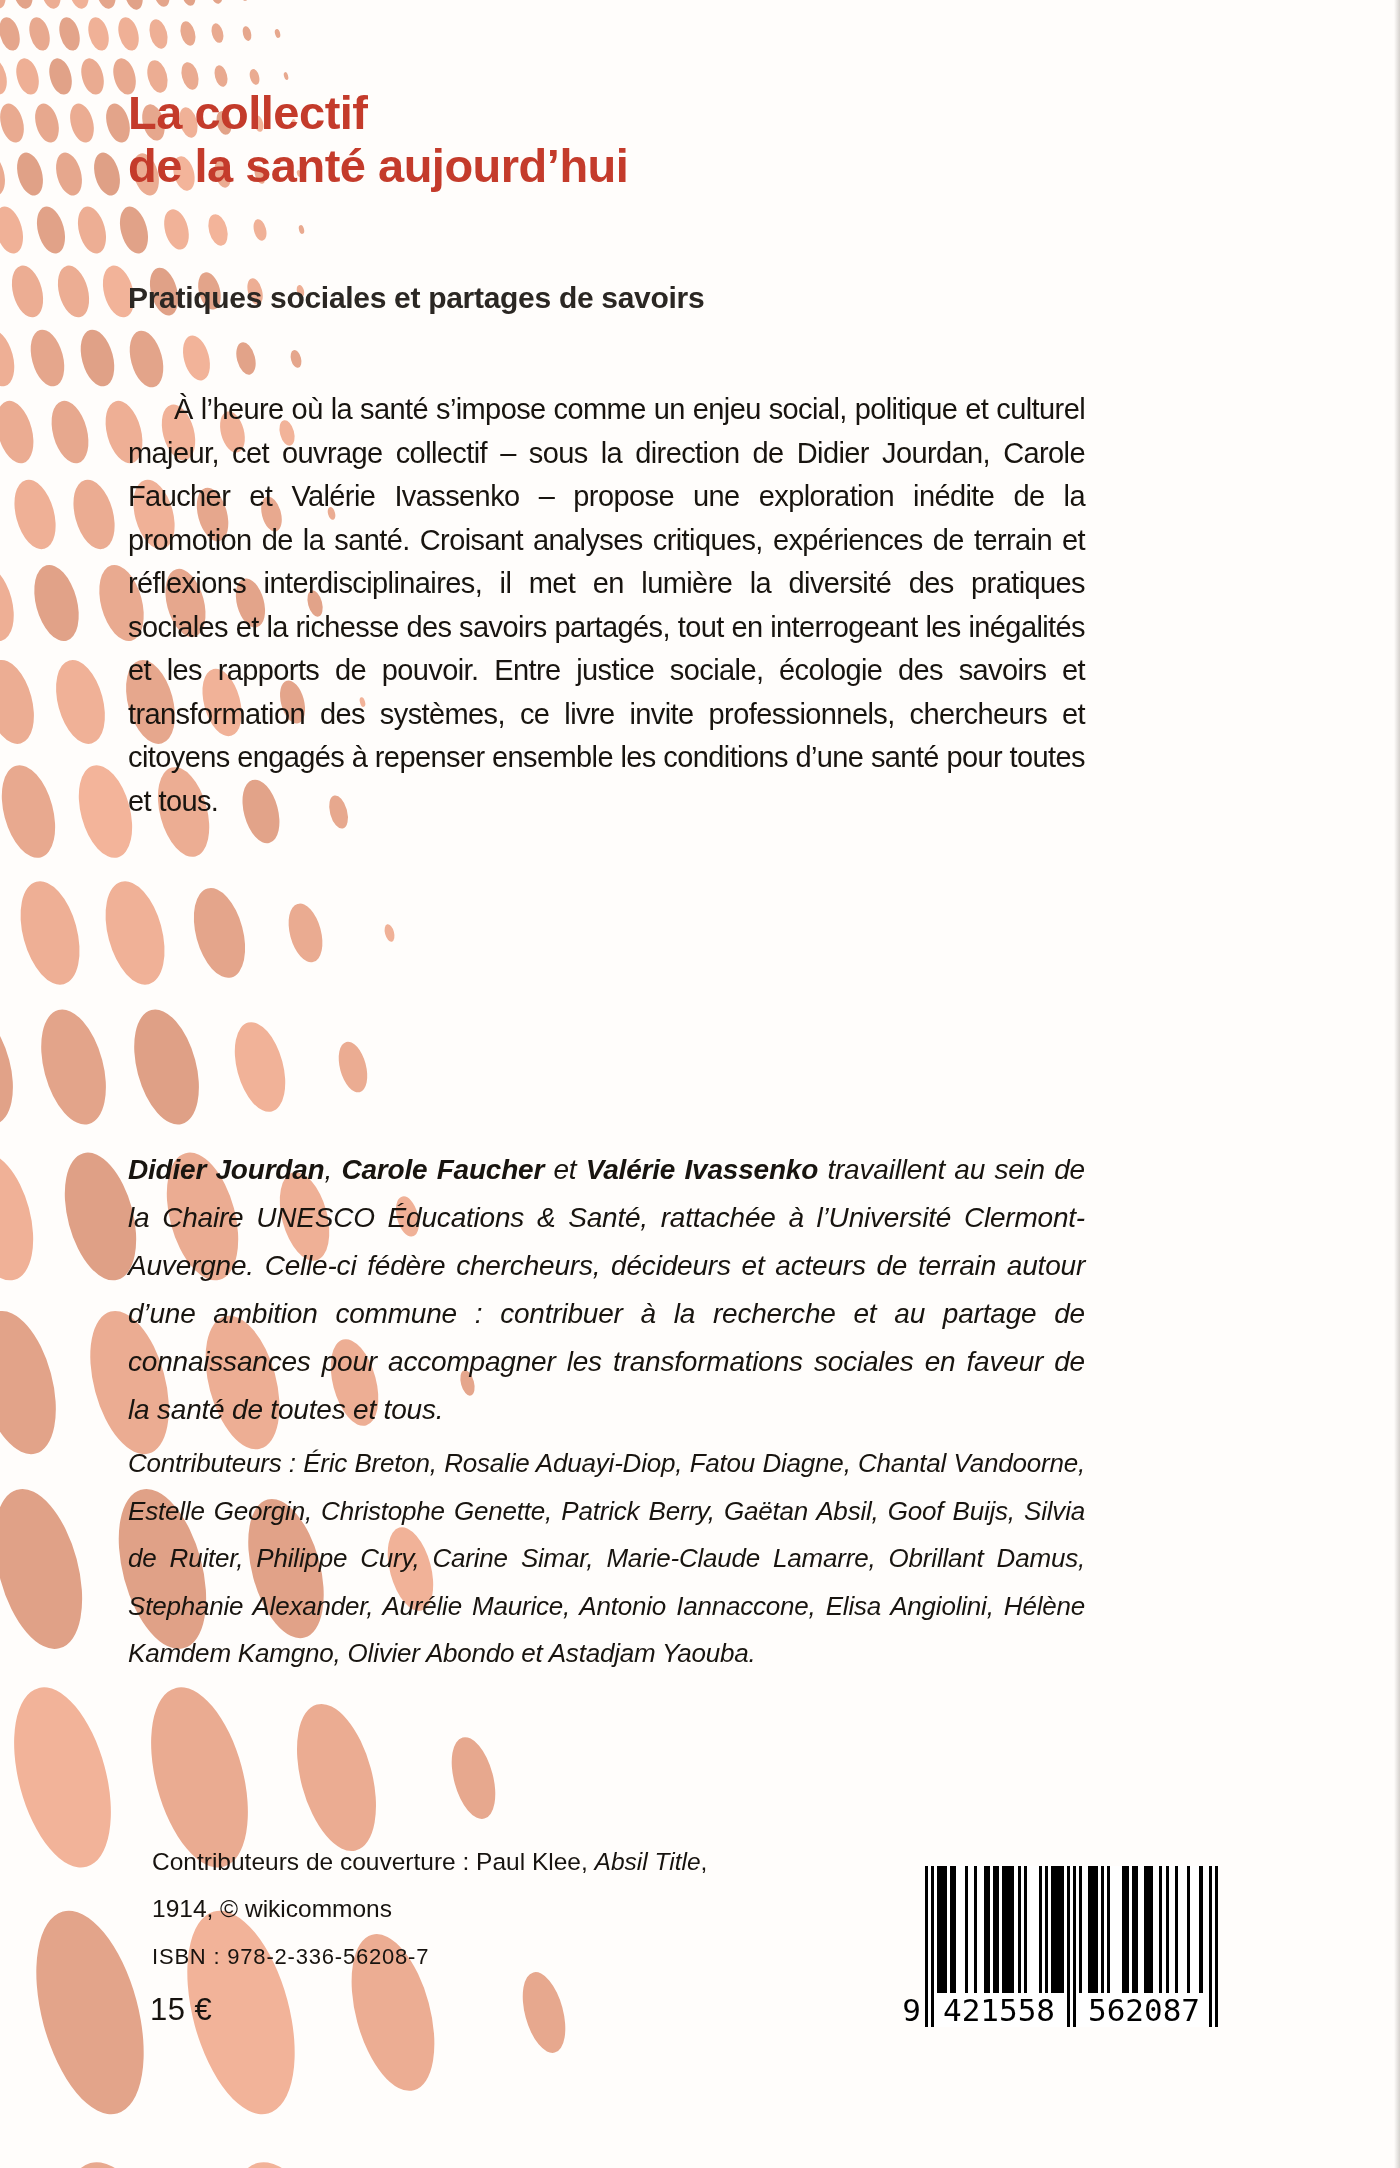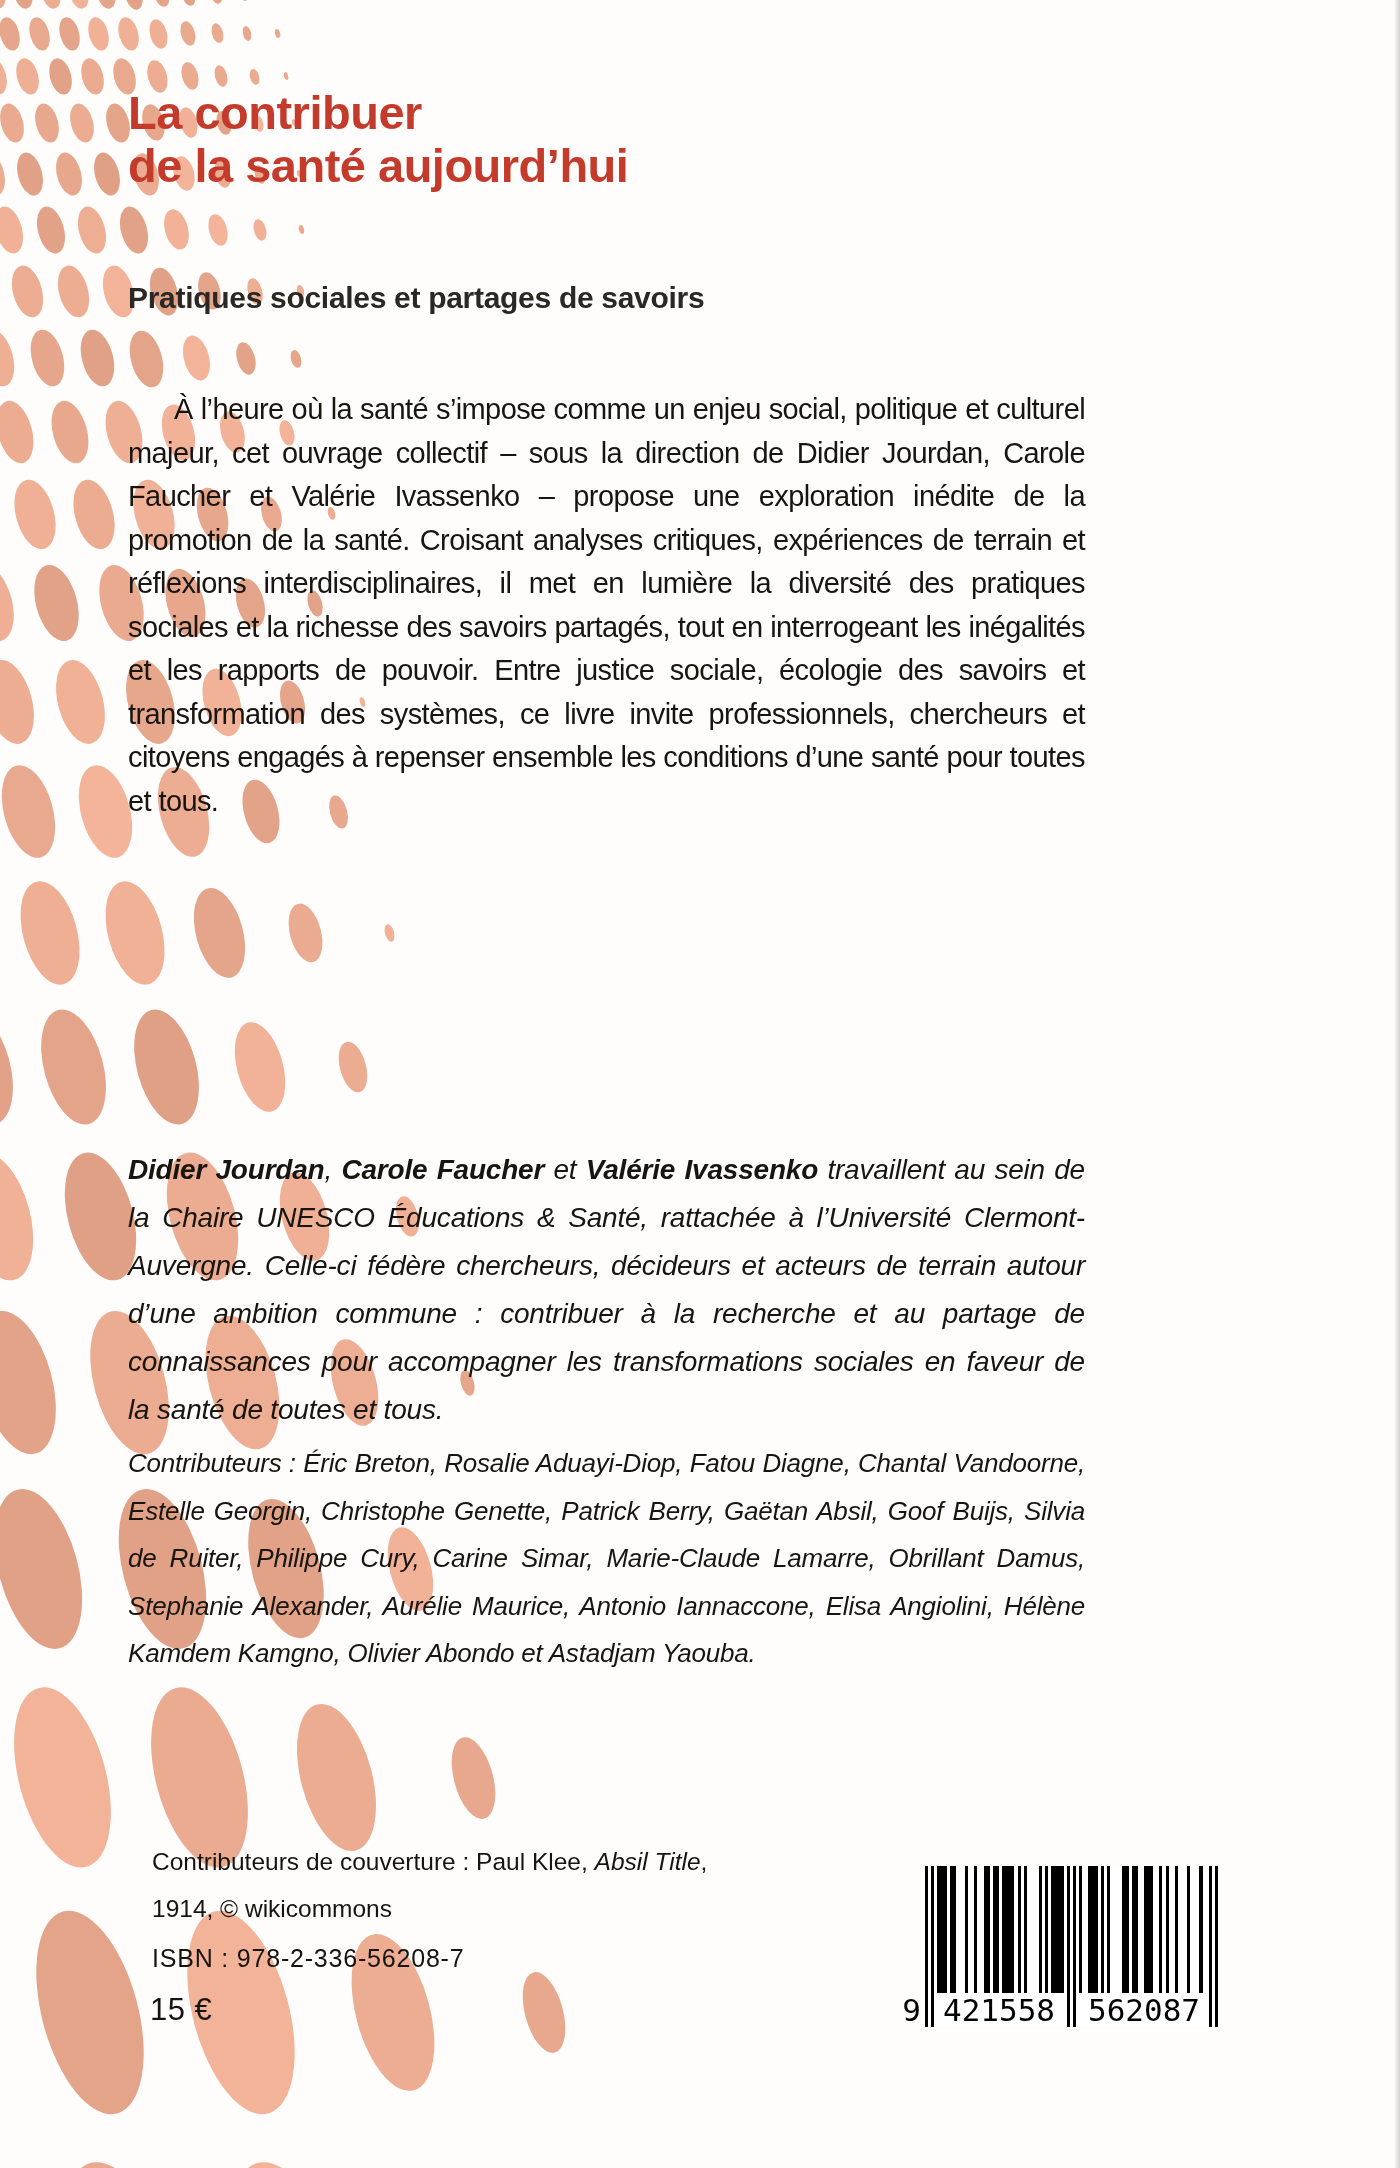--- a/index.html
+++ b/index.html
@@ -30,21 +30,21 @@
     font-size:28px;line-height:48px;letter-spacing:-0.2px;
     text-align:justify;color:#18140f;
   }
   .bio b{font-weight:bold;}
   .contributors{
     left:128px;top:1440px;width:957px;font-style:italic;
     font-size:26px;line-height:47.5px;letter-spacing:-0.2px;
     text-align:justify;color:#18140f;
   }
   .credit{left:152px;top:1838px;font-size:24.5px;line-height:47px;}
-  .isbn{left:152px;top:1944px;font-size:25px;letter-spacing:0.8px;text-align:center;}
+  .isbn{left:152px;top:1944px;font-size:22px;letter-spacing:0.8px;text-align:center;}
   .price{left:150px;top:1992px;font-size:31px;letter-spacing:0.5px;}
   .barcode{position:absolute;left:925px;top:1866px;width:293px;height:161px;background:#ffffff;z-index:2;}
   .bars{position:absolute;inset:0;}
   .bar{position:absolute;top:0;background:#000;}
   .bc-digit{
     position:absolute;top:127px;height:34px;
     font-family:"DejaVu Sans Mono","Liberation Mono",monospace;
     font-size:31px;line-height:34px;color:#000;
   }
   .bc-d9{left:-28px;width:24px;text-align:right;}
@@ -192,21 +192,21 @@
       <div class="dot" style="left: 193.3px; top: 1908px; width: 95.8px; height: 209px; background: rgb(242, 179, 153); transform: rotate(-15deg);"></div>
       <div class="dot" style="left: 355.5px; top: 1932px; width: 73.8px; height: 161.1px; background: rgb(236, 173, 147); transform: rotate(-15deg);"></div>
       <div class="dot" style="left: 524.8px; top: 1971.1px; width: 38px; height: 82.8px; background: rgb(231, 168, 142); transform: rotate(-15deg);"></div>
       <div class="dot" style="left: -100.1px; top: 2159.4px; width: 106.1px; height: 237.2px; background: rgb(238, 175, 149); transform: rotate(-15deg);"></div>
       <div class="dot" style="left: 67.5px; top: 2159.4px; width: 106.1px; height: 237.2px; background: rgb(232, 169, 143); transform: rotate(-15deg);"></div>
       <div class="dot" style="left: 235.1px; top: 2159.4px; width: 106.1px; height: 237.2px; background: rgb(242, 179, 153); transform: rotate(-15deg);"></div>
     </div>
   <div class="edge-right"></div>
 
   <h1 class="txt title">
-    <span style="display:block">La contribuer</span>
+    <span style="display:block">La collectif</span>
     <span style="display:block">de la santé aujourd’hui</span>
   </h1>
 
   <h2 class="txt subtitle">Pratiques sociales et partages de savoirs</h2>
 
   <p class="txt synopsis">À l’heure où la santé s’impose comme un enjeu social, politique et culturel majeur, cet ouvrage collectif – sous la direction de Didier Jourdan, Carole Faucher et Valérie Ivassenko – propose une exploration inédite de la promotion de la santé. Croisant analyses critiques, expériences de terrain et réflexions interdisciplinaires, il met en lumière la diversité des pratiques sociales et la richesse des savoirs partagés, tout en interrogeant les inégalités et les rapports de pouvoir. Entre justice sociale, écologie des savoirs et transformation des systèmes, ce livre invite professionnels, chercheurs et citoyens engagés à repenser ensemble les conditions d’une santé pour toutes et tous.</p>
 
   <p class="txt bio">
     <b>Didier Jourdan</b><span>, </span><b>Carole Faucher</b><span> et </span><b>Valérie Ivassenko</b><span> travaillent au sein de la Chaire UNESCO Éducations &amp; Santé, rattachée à l’Université Clermont-Auvergne. Celle-ci fédère chercheurs, décideurs et acteurs de terrain autour d’une ambition commune : contribuer à la recherche et au partage de connaissances pour accompagner les transformations sociales en faveur de la santé de toutes et tous.</span>
   </p>

